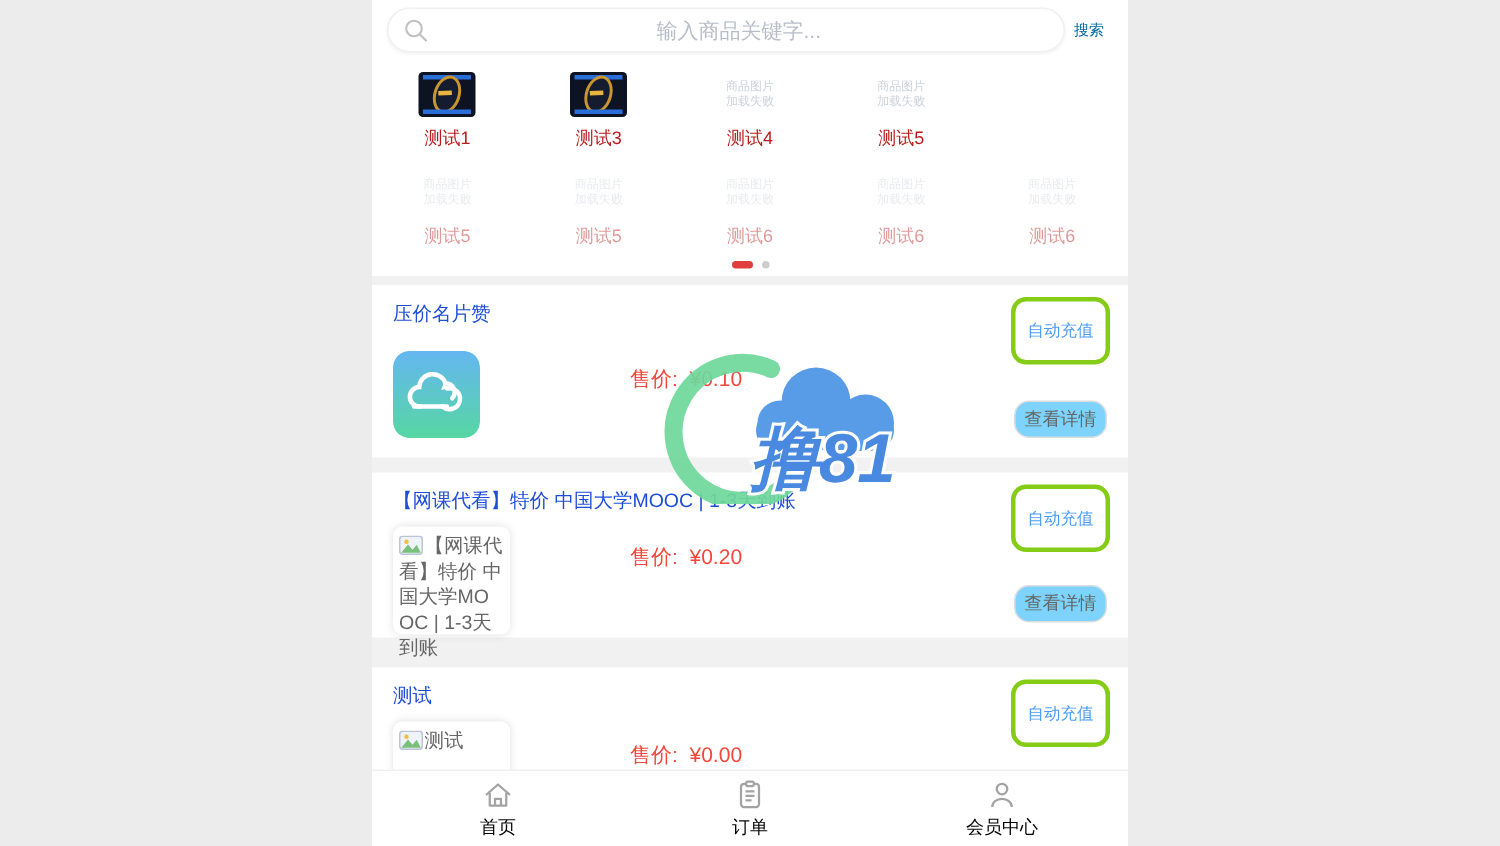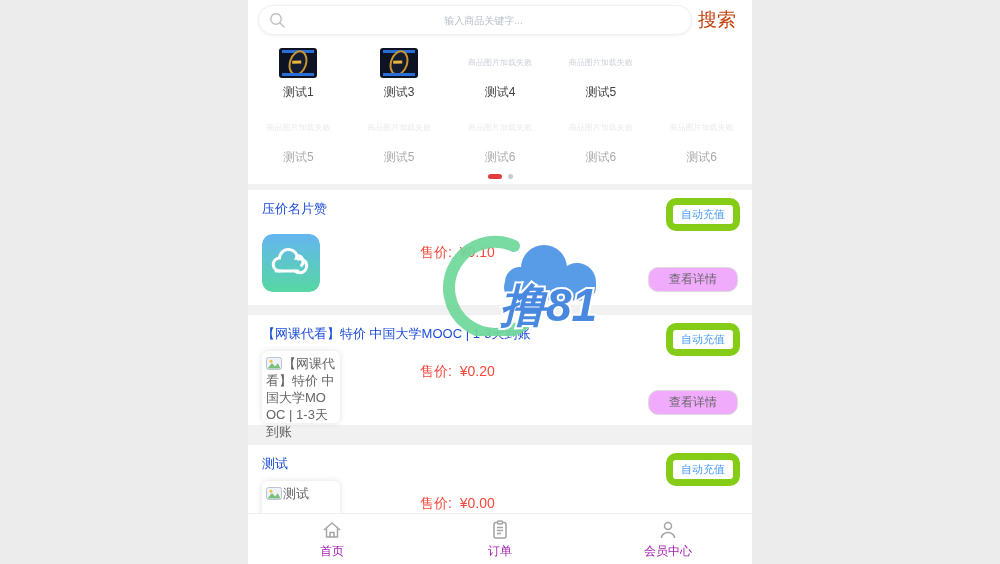--- a/index.html
+++ b/index.html
@@ -7,71 +7,71 @@
     width:1000px;height:564px;background:#ececec;
     font-family:"Liberation Sans","DejaVu Sans",sans-serif;
     overflow:hidden;
   }
   .phone{width:504px;height:564px;margin:0 auto;background:#f1f1f1;position:relative;overflow:hidden;}
 
   
   .header{height:40px;background:#fff;display:flex;align-items:center;padding:0 10px;box-sizing:border-box;}
   .searchbox{flex:1;height:30px;background:#fff;border:1px solid #f0f0f0;box-shadow:0 1px 3px rgba(0,0,0,.06);
     border-radius:16px;display:flex;align-items:center;padding:0 10px;box-sizing:border-box;}
-  .searchbox input{flex:1;border:none;outline:none;text-align:center;font-size:10px;color:#333;background:transparent;
+  .searchbox input{flex:1;border:none;outline:none;text-align:center;font-size:14px;color:#333;background:transparent;
     font-family:"Liberation Sans","DejaVu Sans",sans-serif;}
   .searchbox input::placeholder{color:#b8bec8;}
-  .search-btn{margin-left:0;background:none;border:none;font-size:19px;color:#c2410c;cursor:pointer;
+  .search-btn{margin-left:0;background:none;border:none;font-size:10px;color:#0369a1;cursor:pointer;
     font-family:"Liberation Sans","DejaVu Sans",sans-serif;}
 
   
   .carousel{background:#fff;padding:8px 0 3px;margin-bottom:6px;}
   .ca-row{display:flex;}
   .ca-row.faded{opacity:.45;margin-top:12px;}
   .ca-item{width:20%;text-align:center;cursor:pointer;}
-  .ca-label{margin-top:6px;font-size:12px;color:#404040;}
+  .ca-label{margin-top:6px;font-size:12px;color:#b91c1c;}
   .thumb-badge{width:38px;height:30px;margin:0 auto;background:#0d1322;border-radius:3px;position:relative;overflow:hidden;}
   .thumb-badge::before,.thumb-badge::after{content:"";position:absolute;left:3px;right:3px;height:3px;background:#2a6fd8;}
   .thumb-badge::before{top:2px;}
   .thumb-badge::after{bottom:2px;}
   .tb-oval{position:absolute;left:50%;top:50%;width:14px;height:22px;margin:-13px 0 0 -9px;border:2px solid #c9952f;
     border-radius:50%;transform:rotate(18deg);background:#161c30;}
   .tb-oval::before{content:"";position:absolute;left:1px;top:9px;width:9px;height:3px;background:#e8b63f;transform:rotate(-20deg);}
-  .thumb-ph{height:30px;display:flex;justify-content:center;align-items:center;
+  .thumb-ph{height:30px;display:flex;flex-direction:column;justify-content:center;align-items:center;
     font-size:8px;line-height:10px;color:#ccd1da;}
   .dots{display:flex;justify-content:center;align-items:center;gap:6px;padding:8px 0 2px;}
   .dot-active{width:14px;height:5px;border-radius:3px;background:#e23d3d;cursor:pointer;}
   .dot{width:5px;height:5px;border-radius:50%;background:#ccc;cursor:pointer;}
 
   
   .card{background:#fff;position:relative;padding:10px 14px;box-sizing:border-box;}
   .card-1{height:115px;margin-bottom:10px;}
   .card-2{height:110px;margin-bottom:20px;}
   .card-3{height:115px;}
   .card-title{font-size:13px;color:#1d4ed8;cursor:pointer;}
-  .badge{position:absolute;top:8px;right:12px;font-size:11px;color:#4a9cf8;border:7px solid #84cc16;
-    border-radius:10px;padding:2px 8px;background:transparent;cursor:pointer;
+  .badge{position:absolute;top:8px;right:12px;font-size:11px;color:#4a9cf8;border:3px solid #84cc16;
+    border-radius:10px;padding:12px 8px;background:transparent;cursor:pointer;
     font-family:"Liberation Sans","DejaVu Sans",sans-serif;}
   .price{position:absolute;left:172px;font-size:14px;color:#f5483b;}
-  .detail-btn{position:absolute;right:14px;font-size:12px;color:#666;background:#f0abfc;border:1px solid #ddd;
-    border-radius:10px;padding:3px 20px;cursor:pointer;font-family:"Liberation Sans","DejaVu Sans",sans-serif;}
+  .detail-btn{position:absolute;right:14px;font-size:12px;color:#666;background:#7dd3fc;border:1px solid #ddd;
+    border-radius:10px;padding:3px 6px;cursor:pointer;font-family:"Liberation Sans","DejaVu Sans",sans-serif;}
   .app-icon{display:block;margin-top:16px;border-radius:10px;}
   .thumb-box{width:78px;height:72px;margin-top:8px;border-radius:6px;box-shadow:0 0 6px rgba(0,0,0,.12);
     padding:4px;box-sizing:border-box;background:#fff;position:relative;cursor:pointer;}
   .alt-text{font-size:13px;line-height:17px;color:#666;word-break:break-all;}
   .bimg-icon{vertical-align:-2px;margin-right:1px;}
 
   
   .watermark{position:absolute;left:176px;top:224px;z-index:60;pointer-events:none;opacity:.92;}
 
   
   .tabbar{position:absolute;left:0;right:0;bottom:0;height:50px;background:#fff;border-top:1px solid #efefef;
     display:flex;z-index:100;}
   .tab{flex:1;display:flex;flex-direction:column;align-items:center;justify-content:center;gap:2px;
-    color:#a21caf;font-size:12px;cursor:pointer;}
+    color:#000000;font-size:12px;cursor:pointer;}
 </style>
 </head>
 <body>
 
 <div class="phone">
 
   <div class="header">
     <div class="searchbox">
       <span style="display:flex;">
         <svg width="17" height="17" viewBox="0 0 17 17">

